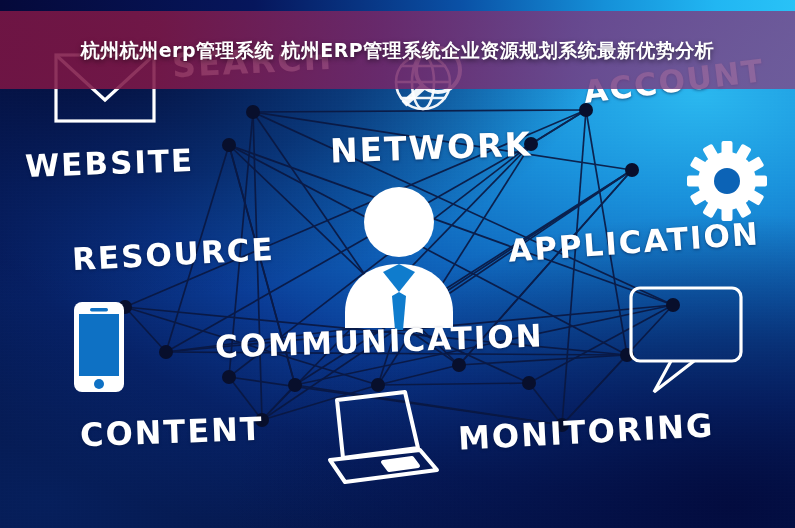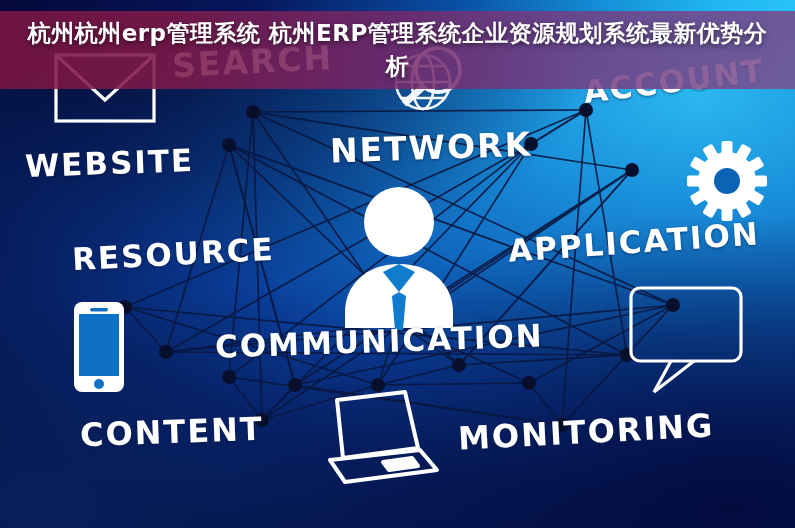--- a/index.html
+++ b/index.html
@@ -45,21 +45,21 @@
        rgba(124,21,68,.88) 0%,
        rgba(126,24,72,.88) 20%,
        rgba(118,38,104,.86) 48%,
        rgba(116,60,130,.85) 72%,
        rgba(122,79,142,.85) 100%);
     display:flex;align-items:center;justify-content:center;
   }
   .title-text{
     width:740px;text-align:center;color:#fff;
     font-family:"DejaVu Sans",sans-serif;font-weight:700;
-    font-size:23px;line-height:33px;letter-spacing:.5px;
+    font-size:19px;line-height:33px;letter-spacing:.5px;
     text-shadow:0 2px 5px rgba(0,0,0,.55);
   }
 </style>
 </head>
 <body>
 
 <div id="stage">
 
   <div class="bg-base"></div>
   <div class="bg-vign"></div>

